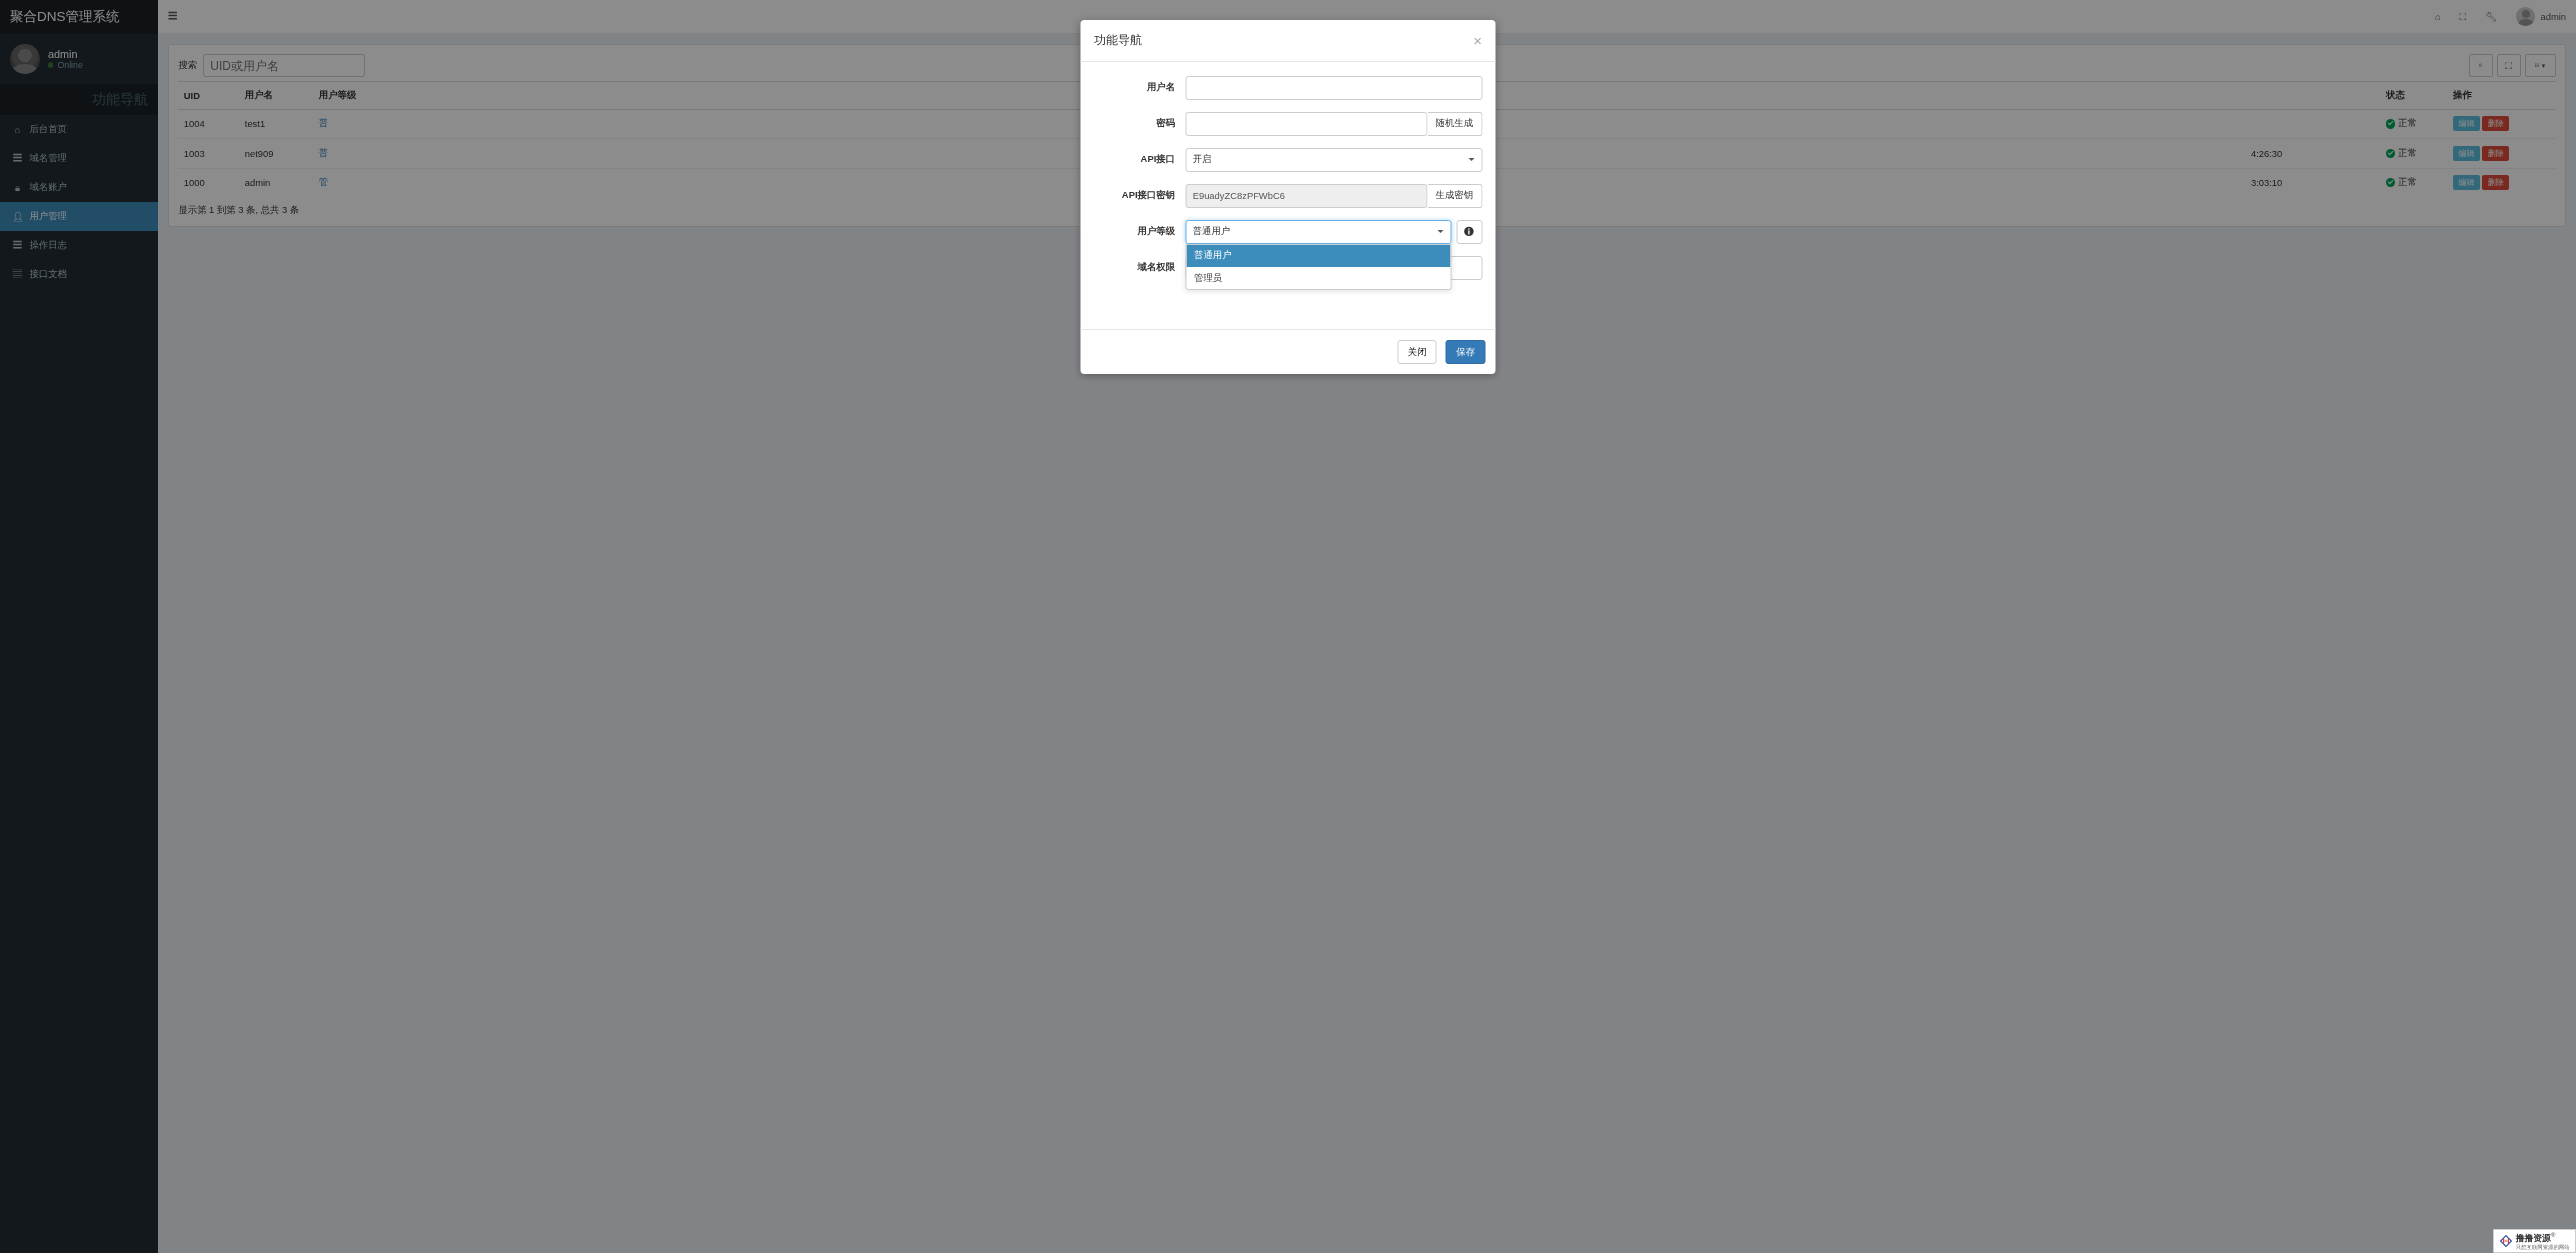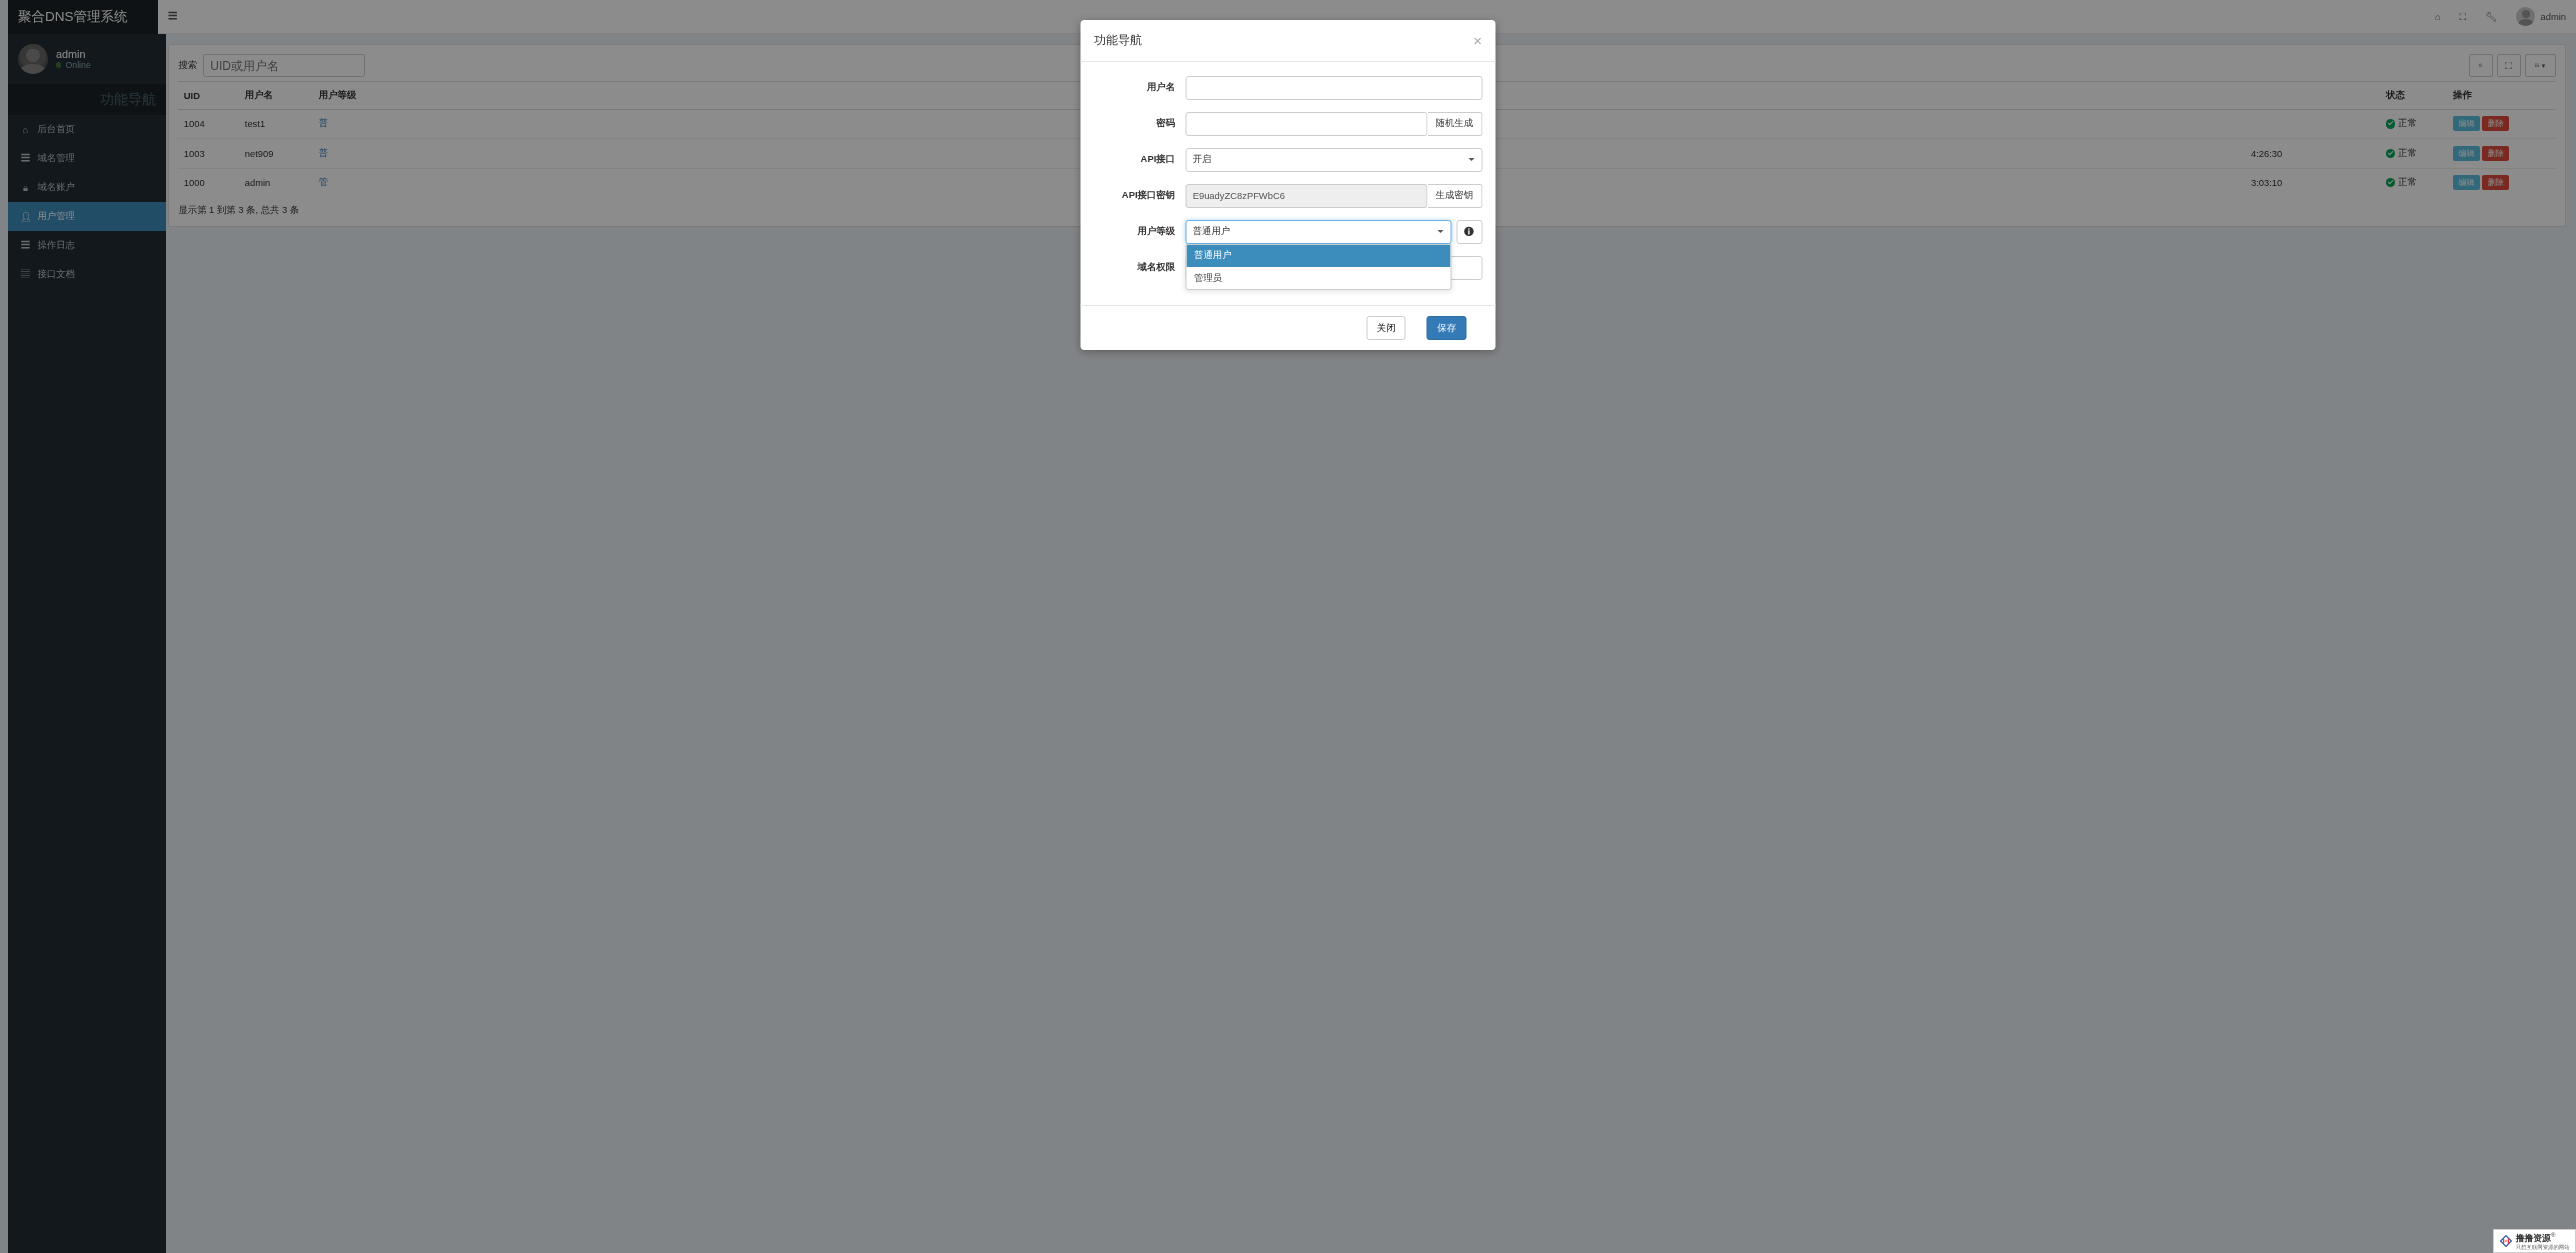--- a/index.html
+++ b/index.html
@@ -14,21 +14,21 @@
     --green: #00a65a;
     --red: #dd4b39;
     --blue-btn: #5bc0de;
     --primary-btn: #337ab7;
   }
   *{box-sizing:border-box;}
   html,body{margin:0;padding:0;height:100%;font-family:"Helvetica Neue",Helvetica,Arial,"Microsoft YaHei",sans-serif;font-size:9.4px;color:#333;}
   body{background:var(--content-bg);}
   
   
-  .sidebar{position:fixed;left:8px;top:0;bottom:0;width:var(--sidebar-w);background:var(--bg-dark);color:var(--text-light);z-index:800;}
+  .sidebar{position:fixed;left:0;top:0;bottom:0;width:var(--sidebar-w);background:var(--bg-dark);color:var(--text-light);z-index:800;}
   .sidebar .brand{background:var(--bg-darker);height:34px;display:flex;align-items:center;padding:0 10px;font-size:13.5px;color:#fff;font-weight:300;}
   .sidebar .user-panel{padding:10px;display:flex;align-items:center;gap:8px;}
   .sidebar .avatar{width:30px;height:30px;border-radius:50%;background:#555 radial-gradient(circle at 50% 38%,#888 0,#888 28%,#666 29%,#666 55%,#555 56%);position:relative;overflow:hidden;}
   .sidebar .avatar::after{content:"";position:absolute;bottom:-6.7px;left:50%;transform:translateX(-50%);width:27px;height:17px;border-radius:50% 50% 0 0;background:#888;}
   .sidebar .user-info .name{color:#fff;font-size:10.8px;}
   .sidebar .user-info .status{color:var(--text-muted);font-size:8.8px;display:flex;align-items:center;gap:4px;}
   .sidebar .user-info .status .dot{width:5.4px;height:5.4px;border-radius:50%;background:#3c763d;}
   .sidebar .section-header{color:#4b646f;background:var(--bg-darker);padding:6.7px 10px;font-size:14px;text-align:right;}
   .sidebar-menu{list-style:none;margin:0;padding:0;}
   .sidebar-menu li a{display:flex;align-items:center;gap:6.7px;padding:8px 10px;color:var(--text-light);text-decoration:none;border-left:2px solid transparent;}
@@ -90,21 +90,21 @@
   .combo-wrap{position:relative;flex:1;}
   .combo{display:flex;align-items:center;justify-content:space-between;cursor:pointer;border:0.7px solid #66afe9 !important;box-shadow:0 0 4px rgba(102,175,233,.5);}
   .combo .caret{width:0;height:0;border-left:3.4px solid transparent;border-right:3.4px solid transparent;border-top:3.4px solid #555;}
   .dropdown{position:absolute;left:0;right:0;top:24px;background:#fff;border:0.7px solid #ccc;border-radius:0 0 2.7px 2.7px;z-index:1060;overflow:hidden;box-shadow:0 2px 5.4px rgba(0,0,0,.1);}
   .dropdown .opt{padding:4.7px 8px;cursor:pointer;}
   .dropdown .opt.active{background:var(--accent);color:#fff;}
   
   .select-plain{display:flex;align-items:center;justify-content:space-between;}
   .select-plain .caret{width:0;height:0;border-left:3.4px solid transparent;border-right:3.4px solid transparent;border-top:3.4px solid #555;}
 
-  .modal-footer{padding:10px 29px;border-top:0.7px solid #e5e5e5;display:flex;justify-content:flex-end;gap:21px;}
+  .modal-footer{padding:10px 10px;border-top:0.7px solid #e5e5e5;display:flex;justify-content:flex-end;gap:9px;margin-top:24px;}
   .btn{border:0.7px solid #ccc;background:#fff;border-radius:2.7px;padding:4.7px 9.4px;cursor:pointer;font-size:9.4px;}
   .btn.primary{background:var(--primary-btn);color:#fff;border-color:#2e6da4;}
   
   
   .watermark{position:fixed;right:0;bottom:0;background:#fff;border:0.7px solid #ccc;padding:2px 5.4px;font-size:8.8px;display:flex;align-items:center;gap:4px;z-index:2000;}
   .watermark .logo{width:12px;height:12px;position:relative;}
   .watermark .logo svg{display:block;}
   .watermark .sub{font-size:5.4px;color:#666;display:block;line-height:1;}
   
   

